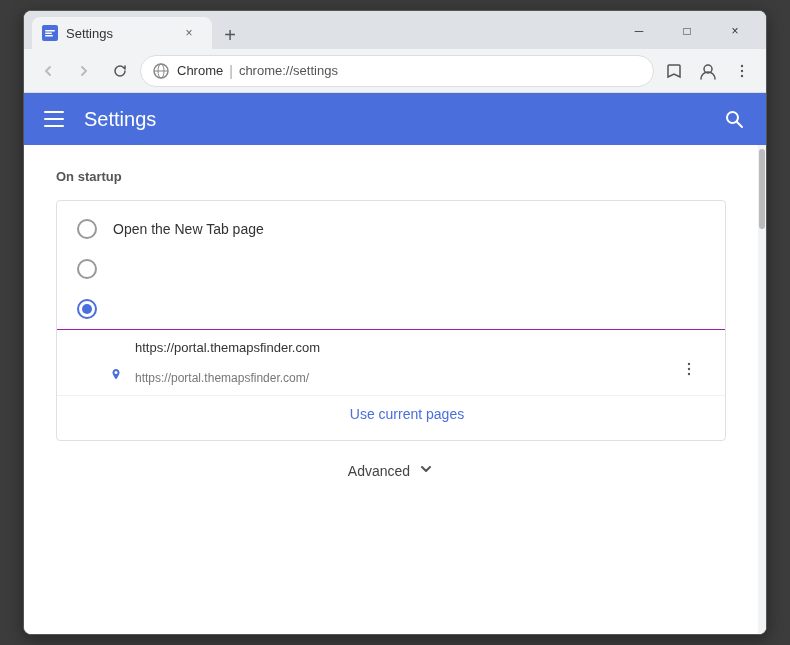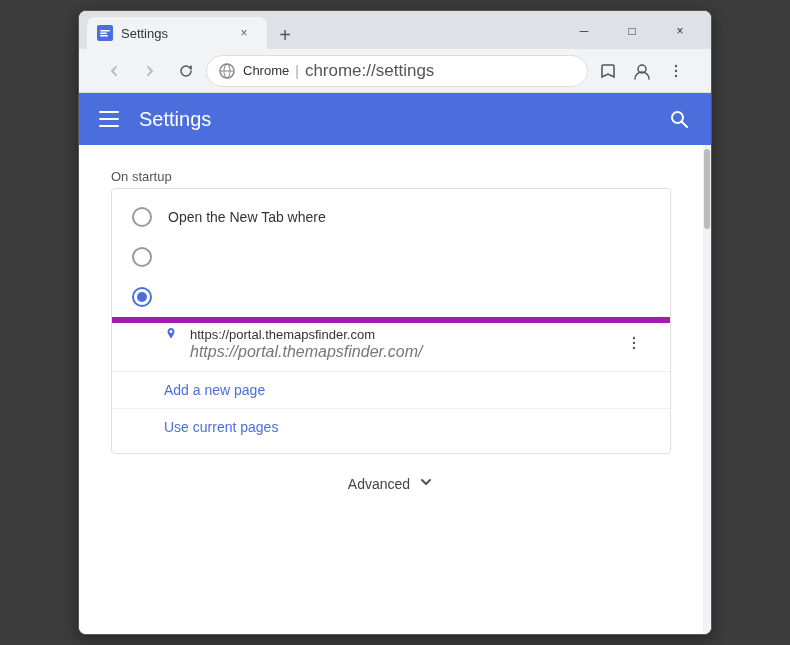--- a/index.html
+++ b/index.html
@@ -7,21 +7,21 @@
       font-family: 'Segoe UI', Arial, sans-serif;
       background: #3c3c3c;
       display: flex;
       justify-content: center;
       align-items: center;
       width: 790px;
       height: 645px;
       overflow: hidden;
     }
     .browser-window {
-      width: 634px;
+      width: 744px;
       height: 625px;
       background: #f1f3f4;
       border: 1.5px solid #555;
       border-radius: 8px;
       overflow: hidden;
       display: flex;
       flex-direction: column;
       box-shadow: 0 4px 16px rgba(0,0,0,0.4);
     }
     
@@ -98,21 +98,21 @@
       cursor: pointer;
       font-size: 12px;
       color: #333;
     }
     
     .toolbar {
       background: #f1f3f4;
       height: 44px;
       display: flex;
       align-items: center;
-      padding: 0 19px;
+      padding: 0 8px;
       gap: 4px;
       border-bottom: 1px solid #ddd;
     }
     .nav-btn {
       width: 32px;
       height: 32px;
       border-radius: 50%;
       display: flex;
       align-items: center;
       justify-content: center;
@@ -138,21 +138,21 @@
       width: 16px;
       height: 16px;
     }
     .omnibox-url {
       display: flex;
       align-items: center;
       gap: 2px;
       flex: 1;
     }
     .omnibox-domain { color: #333; font-size: 13px; }
-    .omnibox-path { color: #555; font-size: 17px; }
+    .omnibox-path { color: #555; font-size: 13px; }
     .omnibox-sep { color: #aaa; margin: 0 4px; }
     .toolbar-right {
       display: flex;
       align-items: center;
       gap: 2px;
     }
     .toolbar-icon {
       width: 32px;
       height: 32px;
       border-radius: 50%;
@@ -249,22 +249,22 @@
       color: rgba(220, 180, 150, 0.18);
       pointer-events: none;
       white-space: nowrap;
       z-index: 0;
       letter-spacing: -4px;
     }
 
     .section-title {
       font-size: 13px;
       color: #555;
-      margin-bottom: 4px;
-      font-weight: 400;
+      margin-bottom: 16px;
+      font-weight: 700;
     }
     .options-card {
       border: 1px solid #e0e0e0;
       border-radius: 4px;
       background: #fff;
       padding: 8px 0;
       position: relative;
       z-index: 1;
     }
     .radio-option {
@@ -294,41 +294,40 @@
       background: #4a6fdc;
     }
     .radio-label {
       font-size: 14px;
       color: #333;
     }
 
     
     .url-entry {
       display: flex;
-      align-items: flex-start;
-      padding: 4px 20px 10px 52px;
+      align-items: flex-end;
+      padding: 10px 20px 10px 52px;
       gap: 12px;
-      border-top: 6px solid #a21caf;
+      border-top: 1px solid #a21caf;
     }
     .url-pin-icon {
       color: #4a6fdc;
       font-size: 14px;
     }
     .url-texts {
       flex: 1;
     }
     .url-main {
       font-size: 13px;
       color: #333;
     }
     .url-sub {
-      font-size: 16px;
+      font-size: 12px;
       color: #777;
-      margin-top: 1px;
-      font-style: italic;
+      margin-top: 16px;
     }
     .url-menu-btn {
       width: 32px;
       height: 32px;
       border-radius: 50%;
       display: flex;
       align-items: center;
       justify-content: center;
       cursor: pointer;
       color: #555;
@@ -345,20 +344,21 @@
       border-top: 1px solid #f0f0f0;
     }
     .use-current-link {
       display: block;
       padding: 10px 20px 10px 52px;
       color: #4a6fdc;
       font-size: 14px;
       cursor: pointer;
       text-decoration: none;
       border-top: 1px solid #f0f0f0;
+      text-align: center;
     }
 
     
     .advanced-section {
       display: flex;
       align-items: center;
       justify-content: center;
       padding: 20px 0;
       gap: 8px;
       position: relative;
@@ -474,21 +474,21 @@
     <div class="main-content">
 
       <div class="watermark">PC</div>
 
       <div class="section-title">On startup</div>
 
       <div class="options-card">
 
         <div class="radio-option">
           <div class="radio-circle"></div>
-          <span class="radio-label">Open the New Tab where</span>
+          <span class="radio-label">Open the New Tab page</span>
         </div>
 
         <div class="radio-option">
           <div class="radio-circle"></div>
         </div>
 
         <div class="radio-option">
           <div class="radio-circle selected">
             <div class="radio-dot"></div>
           </div>
@@ -507,21 +507,20 @@
           </div>
           <div class="url-menu-btn">
             <svg width="16" height="16" viewBox="0 0 16 16">
                 <circle cx="8" cy="3" r="1.2" fill="#555"></circle>
                 <circle cx="8" cy="8" r="1.2" fill="#555"></circle>
                 <circle cx="8" cy="13" r="1.2" fill="#555"></circle>
               </svg>
           </div>
         </div>
 
-        <a class="add-page-link">Add a new page</a>
 
         <a class="use-current-link">Use current pages</a>
 
       </div>
 
       <div class="advanced-section">
         <span class="advanced-label">Advanced</span>
         <span class="advanced-chevron">
           <svg width="16" height="16" viewBox="0 0 16 16">
               <path d="M4 6l4 4 4-4" stroke="#555" stroke-width="2" fill="none" stroke-linecap="round" stroke-linejoin="round"></path>

